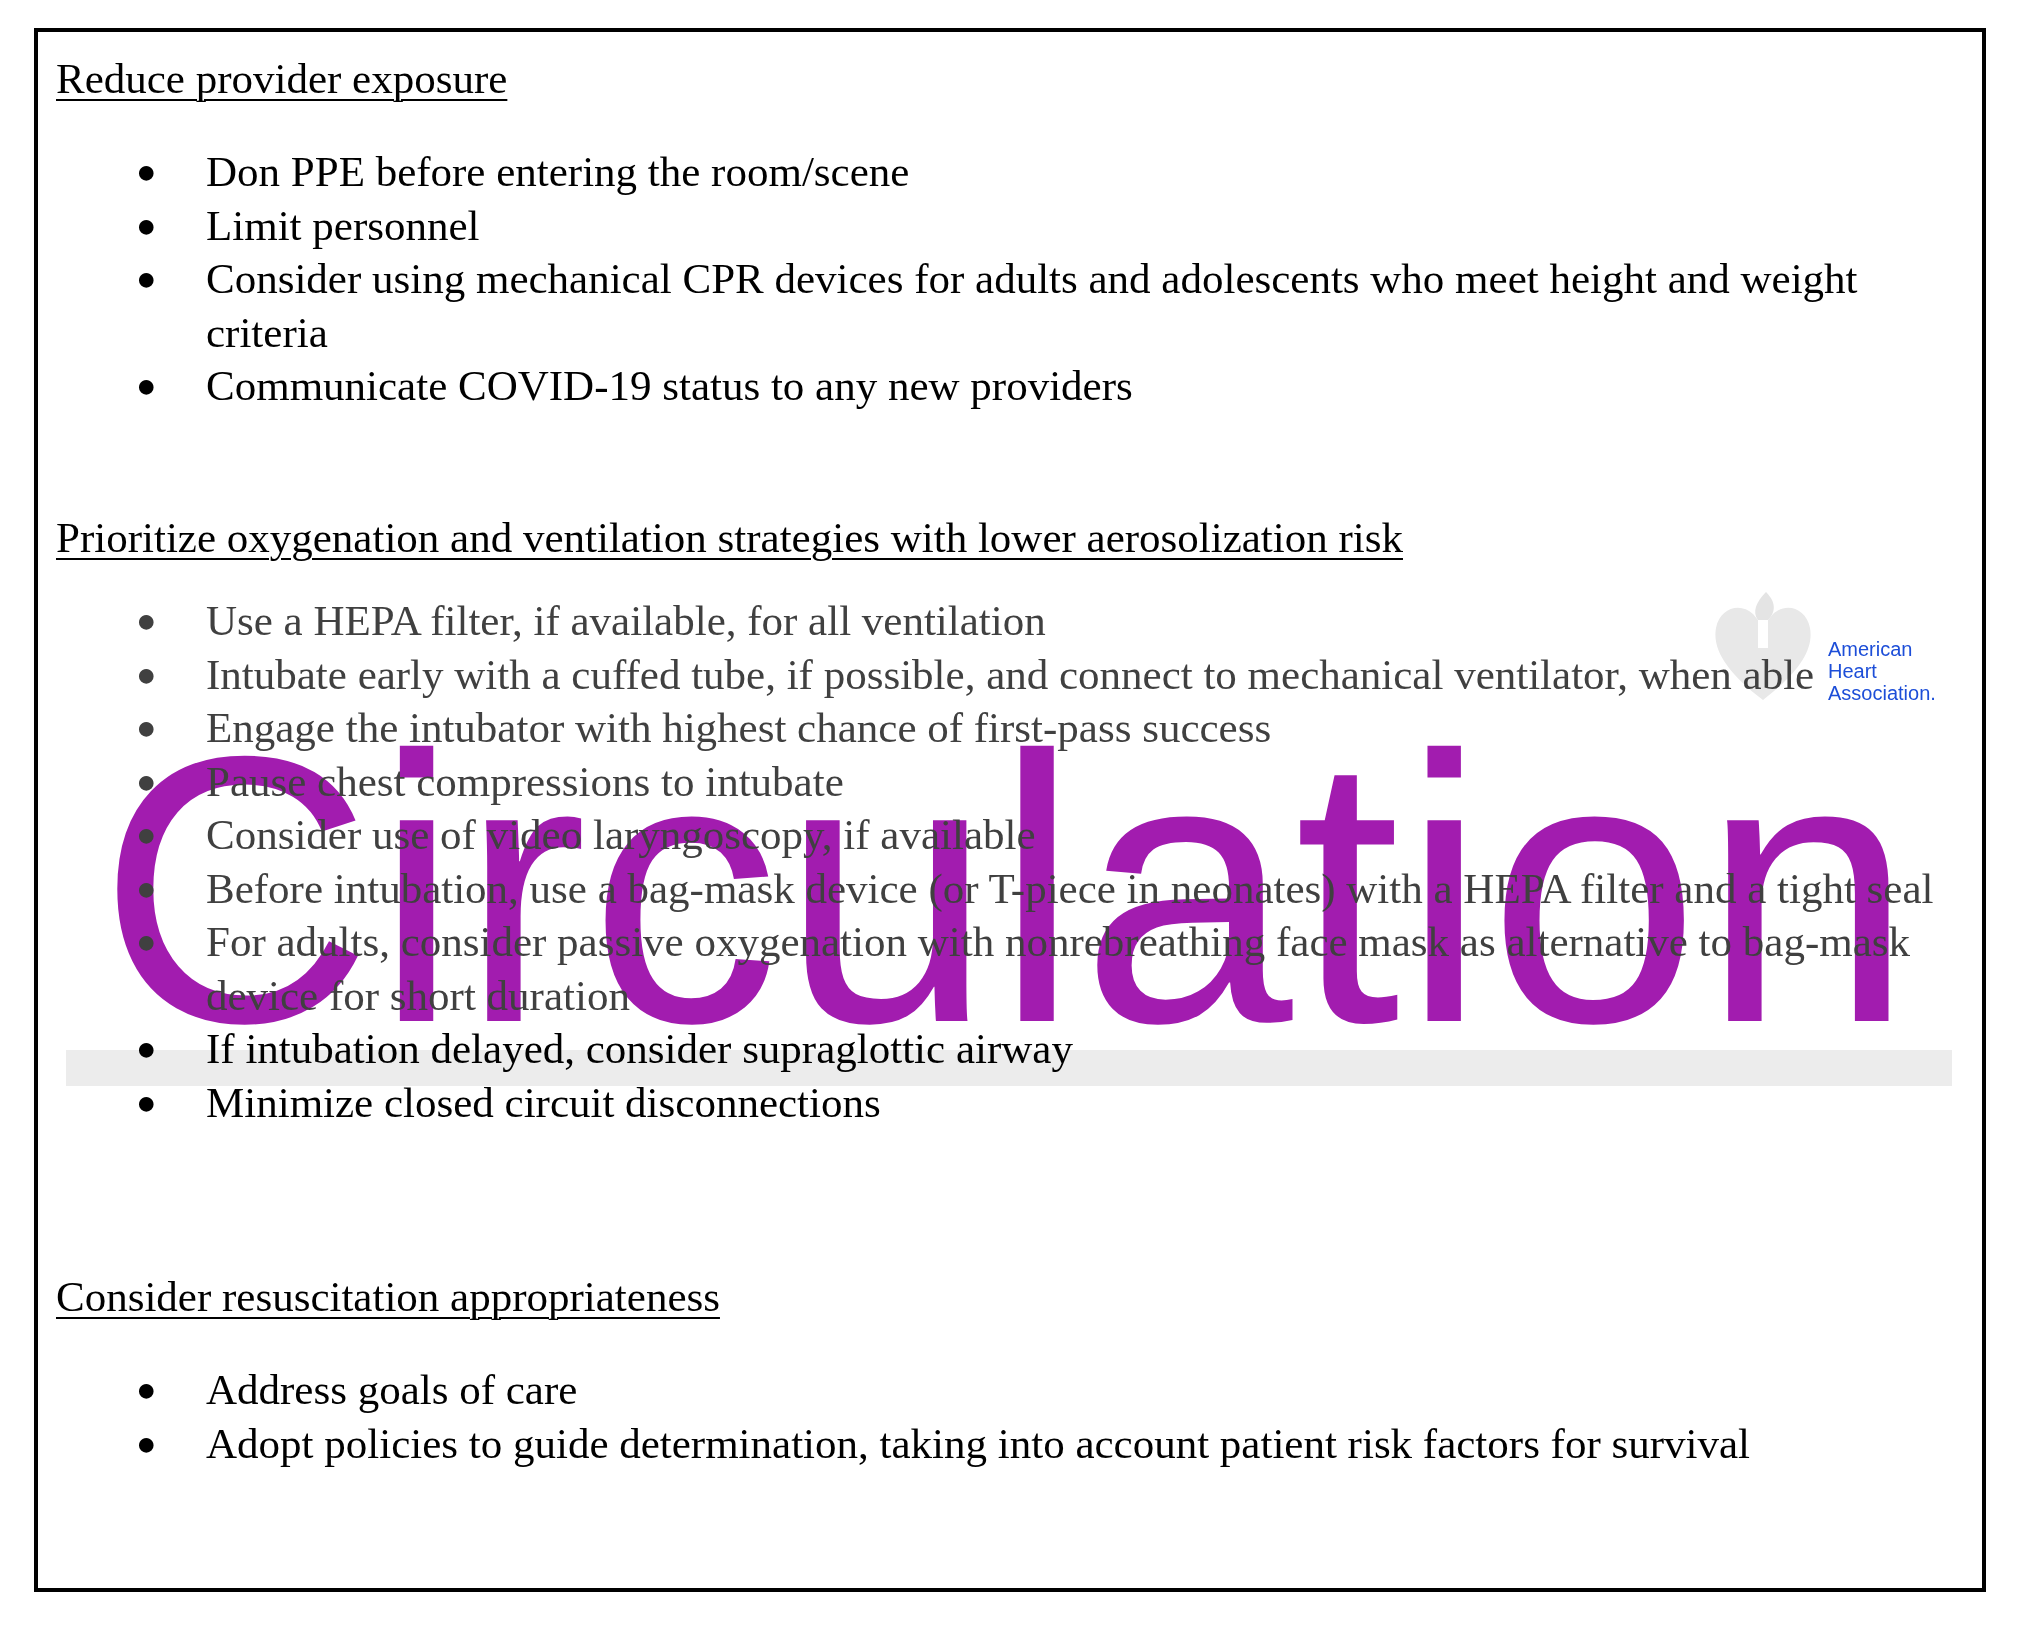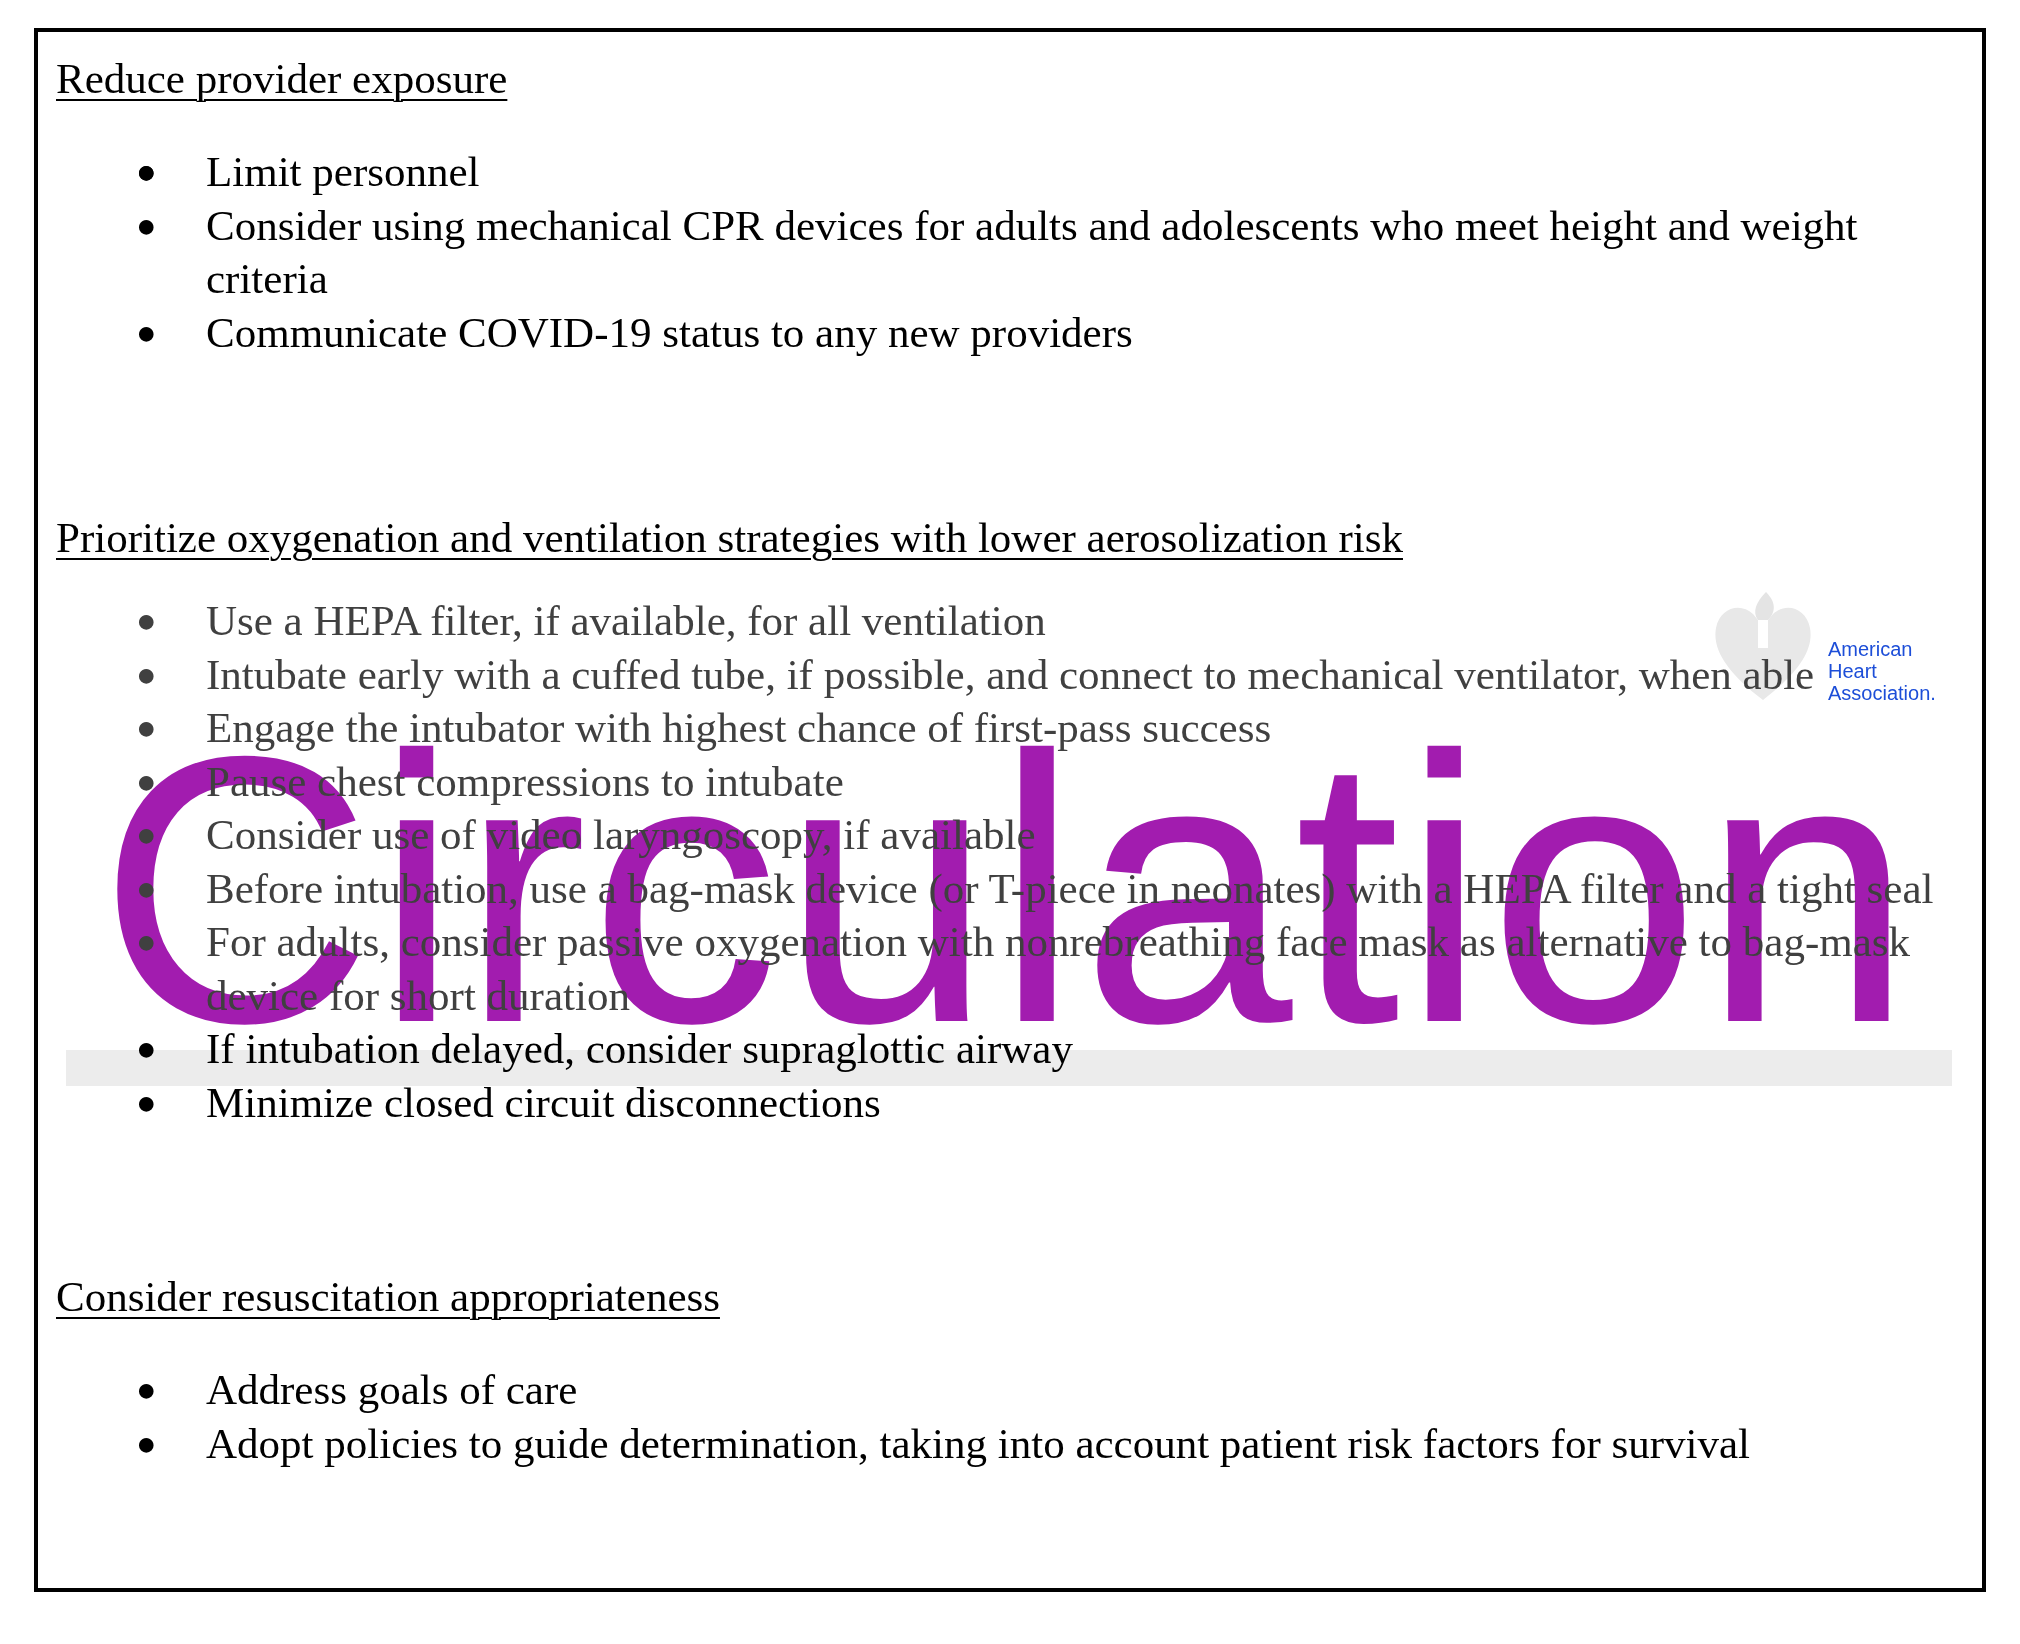--- a/index.html
+++ b/index.html
@@ -127,21 +127,21 @@
     <div>American</div>
     <div>Heart</div>
     <div>Association.</div>
   </div>
 </div>
 
 <div class="content">
 
   <div class="heading" style="top:54px;">Reduce provider exposure</div>
   <ul class="list black" style="top:145px;">
-    <li><span class="bullet">●</span></li>
+    <li><span class="bullet">●</span><span>Don PPE before entering the room/scene</span></li>
     <li><span class="bullet">●</span><span>Limit personnel</span></li>
     <li><span class="bullet">●</span><span>Consider using mechanical CPR devices for adults and adolescents who meet height and weight criteria</span></li>
     <li><span class="bullet">●</span><span>Communicate COVID-19 status to any new providers</span></li>
   </ul>
 
   <div class="heading" style="top:501px;margin-top:12px;">Prioritize oxygenation and ventilation strategies with lower aerosolization risk</div>
   <ul class="list" style="top:594px;">
     <li class="grey"><span class="bullet">●</span><span>Use a HEPA filter, if available, for all ventilation</span></li>
     <li class="grey"><span class="bullet">●</span><span>Intubate early with a cuffed tube, if possible, and connect to mechanical ventilator, when able</span></li>
     <li class="grey"><span class="bullet">●</span><span>Engage the intubator with highest chance of first-pass success</span></li>

